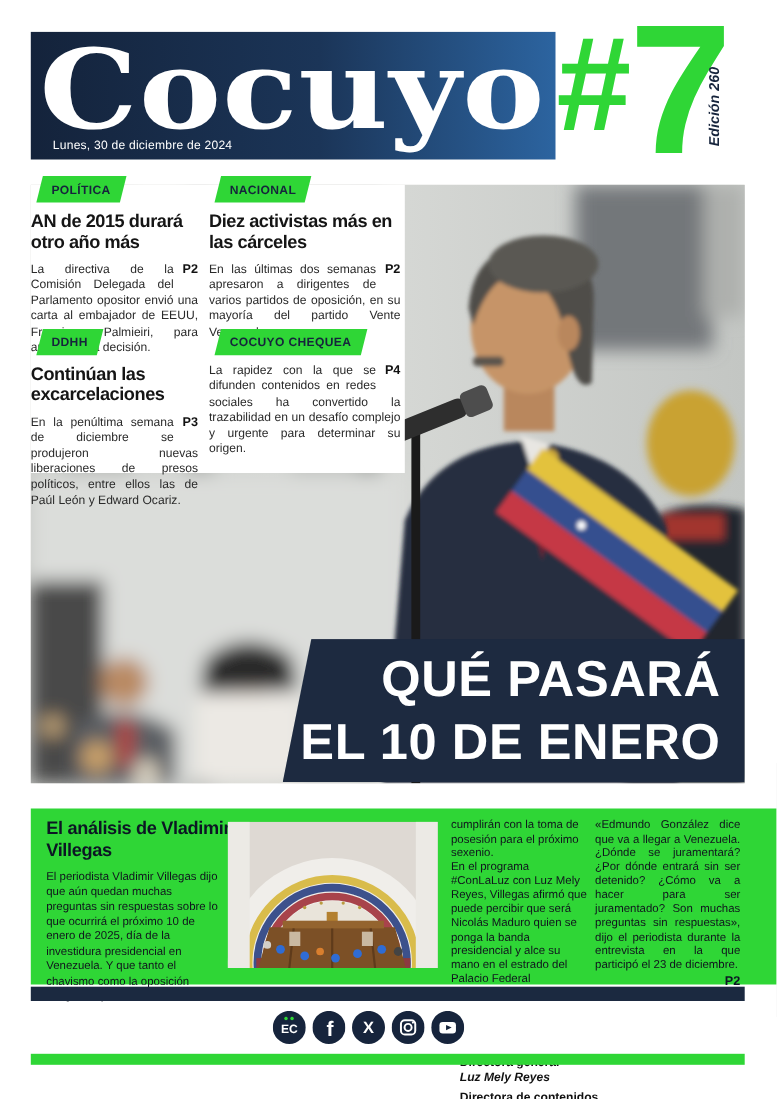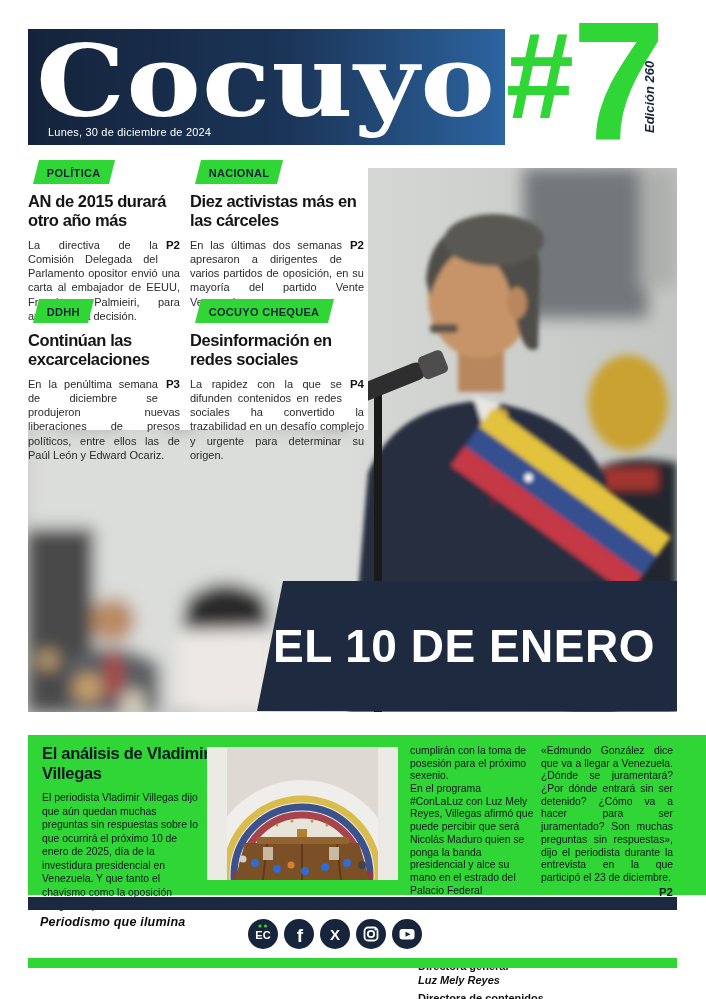--- a/index.html
+++ b/index.html
@@ -162,20 +162,21 @@
       <g>
         <rect x="346" y="218" width="8" height="326" fill="#1a1a1a"></rect>
         <g transform="rotate(-22 365 215)">
           <rect x="322" y="204" width="78" height="18" rx="9" fill="#2e2e2e"></rect>
           <rect x="396" y="201" width="26" height="24" rx="5" fill="#4d4d4d"></rect>
         </g>
       </g>
     </svg>
     <div class="white-cut"></div>
     <div class="band">
+      <div class="l1">QUÉ PASARÁ</div>
       <div class="l2">EL 10 DE ENERO</div>
     </div>
   </div>
 
   <div class="teaser t1">
     <div class="badge"><span>POLÍTICA</span></div>
     <h2>AN de 2015 durará otro año más</h2>
     <p><span class="pref">P2</span><span>La directiva de la Comisión Delegada del Parlamento opositor envió una carta al embajador de EEUU, Francisco Palmieiri, para anunciarle la decisión.</span></p>
   </div>
   <div class="teaser t2">
@@ -183,21 +184,20 @@
     <h2>Diez activistas más en las cárceles</h2>
     <p><span class="pref">P2</span><span>En las últimas dos semanas apresaron a dirigentes de varios partidos de oposición, en su mayoría del partido Vente Venezuela.</span></p>
   </div>
   <div class="teaser t3">
     <div class="badge"><span>DDHH</span></div>
     <h2>Continúan las excarcelaciones</h2>
     <p><span class="pref">P3</span><span>En la penúltima semana de diciembre se produjeron nuevas liberaciones de presos políticos, entre ellos las de Paúl León y Edward Ocariz.</span></p>
   </div>
   <div class="teaser t4">
     <div class="badge"><span>COCUYO CHEQUEA</span></div>
-    <h2>Desinformación en redes sociales</h2>
     <p><span class="pref">P4</span><span>La rapidez con la que se difunden contenidos en redes sociales ha convertido la trazabilidad en un desafío complejo y urgente para determinar su origen.</span></p>
   </div>
 
   <div class="analysis">
     <div class="an-title">El análisis de Vladimir Villegas</div>
     <div class="an-intro">El periodista Vladimir Villegas dijo que aún quedan muchas preguntas sin respuestas sobre lo que ocurrirá el próximo 10 de enero de 2025, día de la investidura presidencial en Venezuela. Y que tanto el chavismo como la oposición aseguran que</div>
     <svg class="an-photo" viewBox="0 0 191 133">
       <rect width="191" height="133" fill="#ded9d3"></rect>
       <circle cx="95" cy="128" r="95" fill="#f0eeea"></circle>
       <circle cx="95" cy="128" r="76" fill="none" stroke="#d9bc4b" stroke-width="7"></circle>
@@ -234,21 +234,20 @@
     </div>
     <div class="an-col2">
       <p>«Edmundo González dice que va a llegar a Venezuela. ¿Dónde se juramentará? ¿Por dónde entrará sin ser detenido? ¿Cómo va a hacer para ser juramentado? Son muchas preguntas sin respuestas», dijo el periodista durante la entrevista en la que participó el 23 de diciembre.</p>
       <span class="an-pref">P2</span>
     </div>
   </div>
 
   <div class="navy-bar"></div>
 
   <div class="logo">
-    <div class="tagline">Periodismo que ilumina</div>
   </div>
 
   <div class="social">
     <svg class="icon" viewBox="0 0 30 30">
       <circle cx="15" cy="15" r="15" fill="#16243c"></circle>
       <circle cx="12" cy="7" r="1.6" fill="#2fd636"></circle>
         <circle cx="17.5" cy="7" r="1.6" fill="#2fd636"></circle>
       <text x="15" y="20" text-anchor="middle" fill="#fff" font-size="11" font-weight="bold" font-family="Liberation Sans, sans-serif">EC</text>
     </svg>
     <svg class="icon" viewBox="0 0 30 30">

